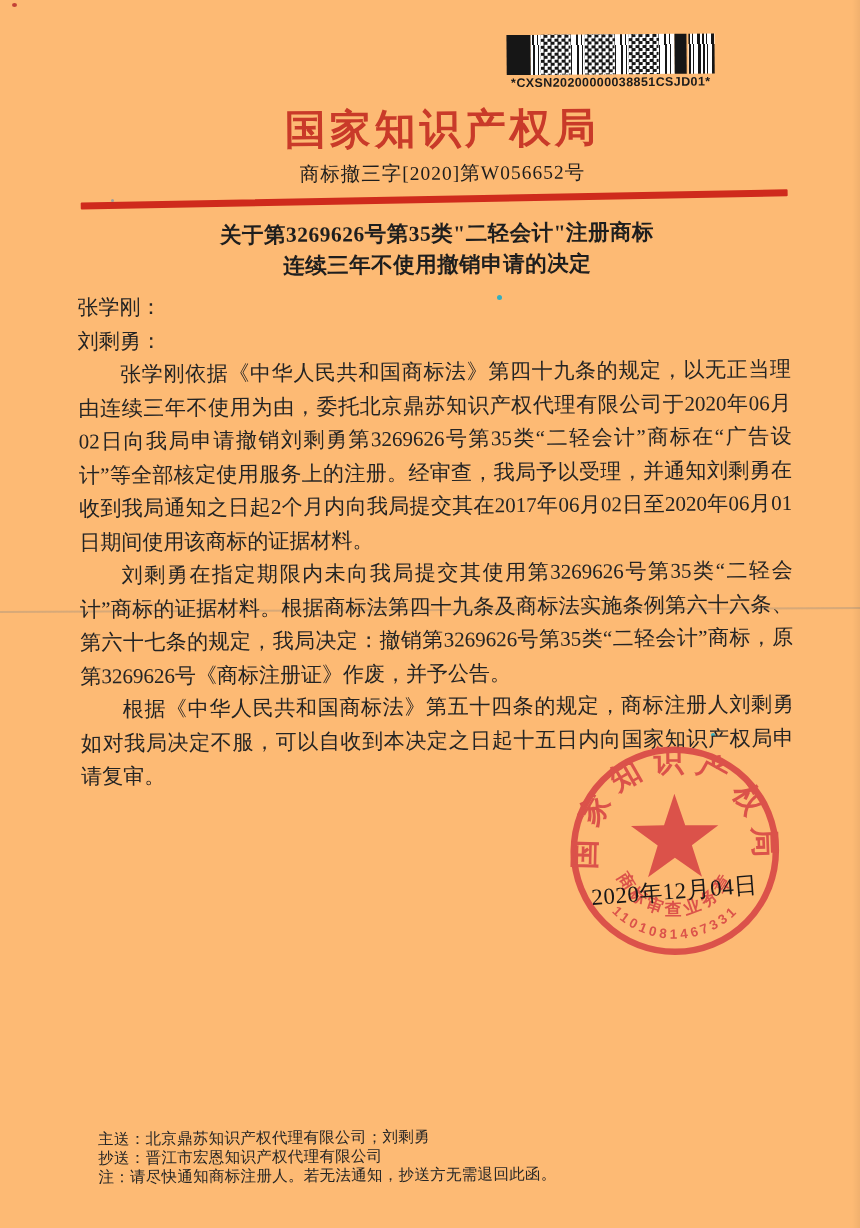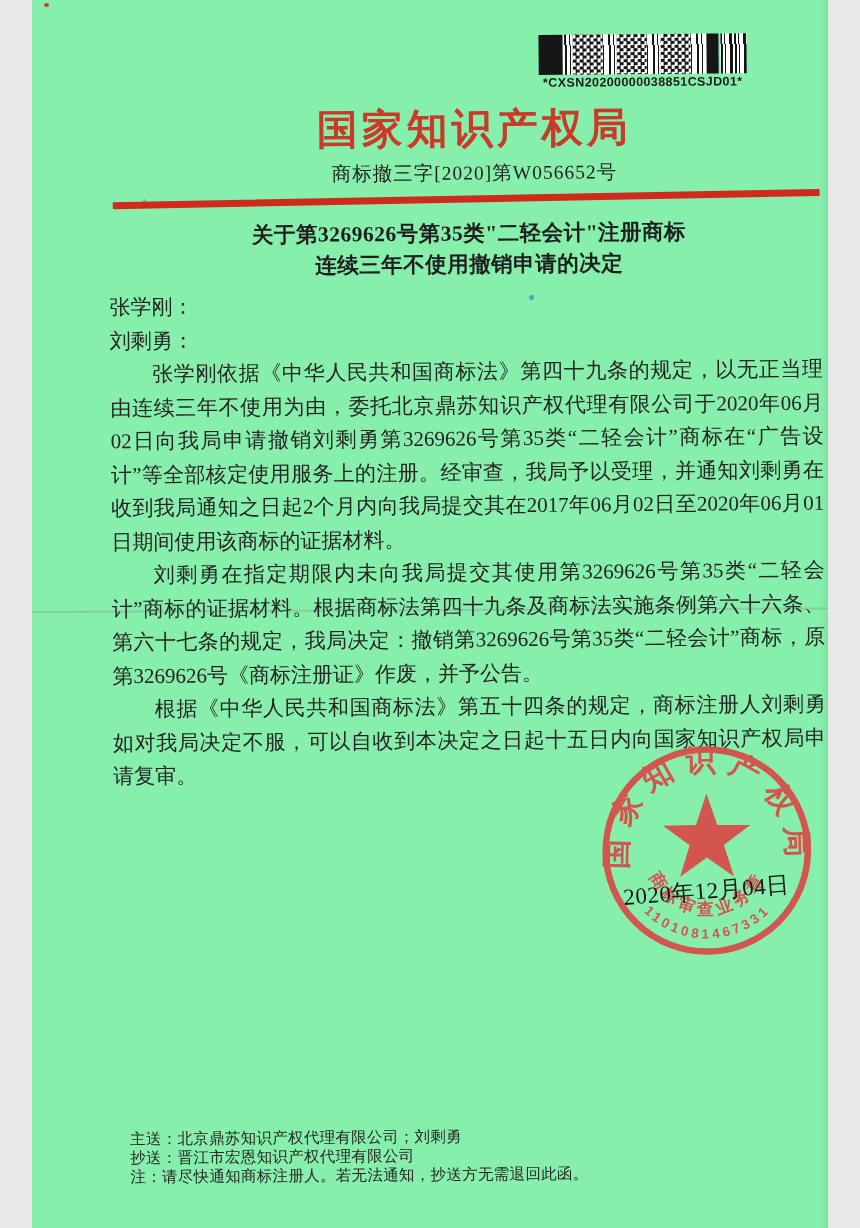--- a/index.html
+++ b/index.html
@@ -3,22 +3,22 @@
 <meta charset="utf-8">
 <style>
   :root{
     --title-red:#c93a29;
     --rule-red:#cf2a1c;
     --seal-red:#d94b47;
     --ink:#222222;
   }
   html,body{margin:0;padding:0;background:#e8e8e8;}
   .page{
-    position:relative;width:796px;height:1228px;margin:0 auto;
-    background:#86efac;overflow:hidden;
+    position:relative;width:860px;height:1228px;margin:0 auto;
+    background:#fdba74;overflow:hidden;
     font-family:"Liberation Serif","DejaVu Serif",serif;
     color:var(--ink);
   }
   .page::after{ 
     content:"";position:absolute;top:0;right:0;width:8px;height:100%;
     background:linear-gradient(to right,rgba(0,0,0,0),rgba(0,0,0,0.05));
     pointer-events:none;
   }
   .skew{position:absolute;inset:0;transform:rotate(-0.45deg);transform-origin:46% 40%;}
 

